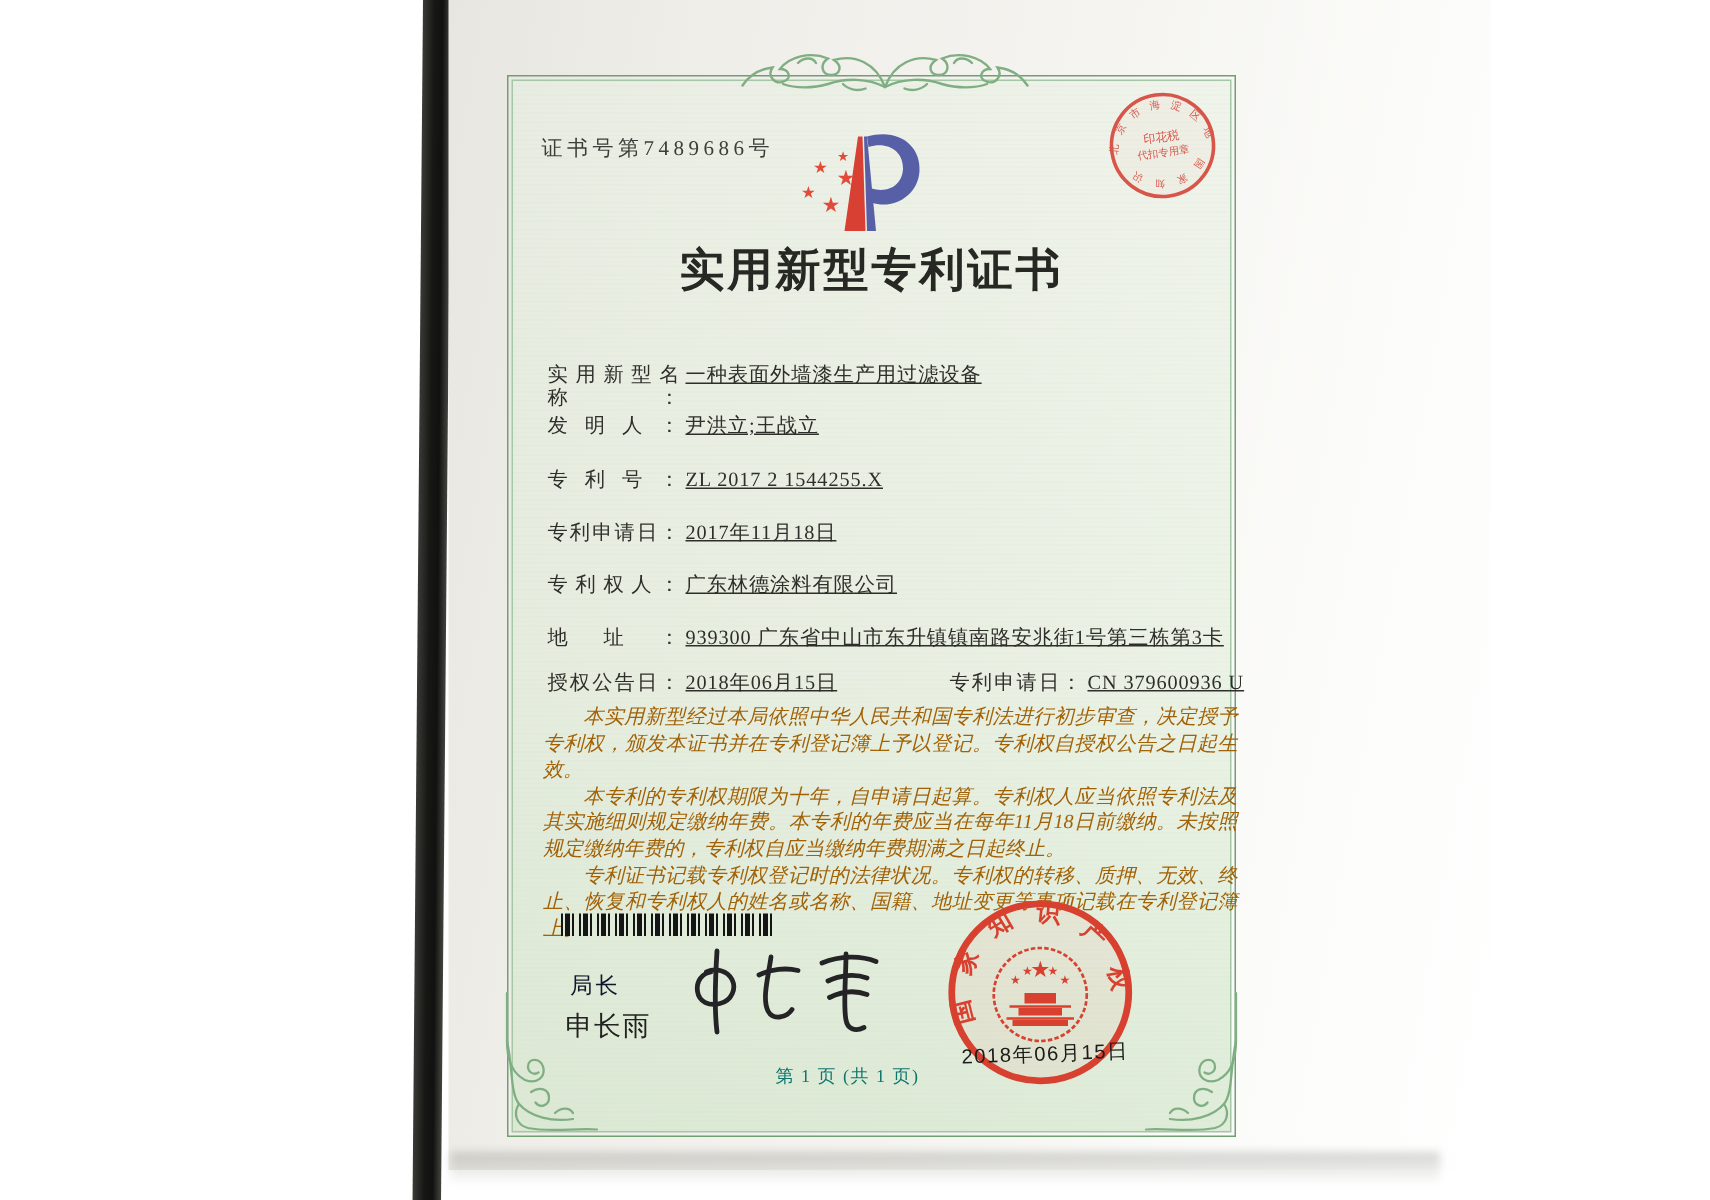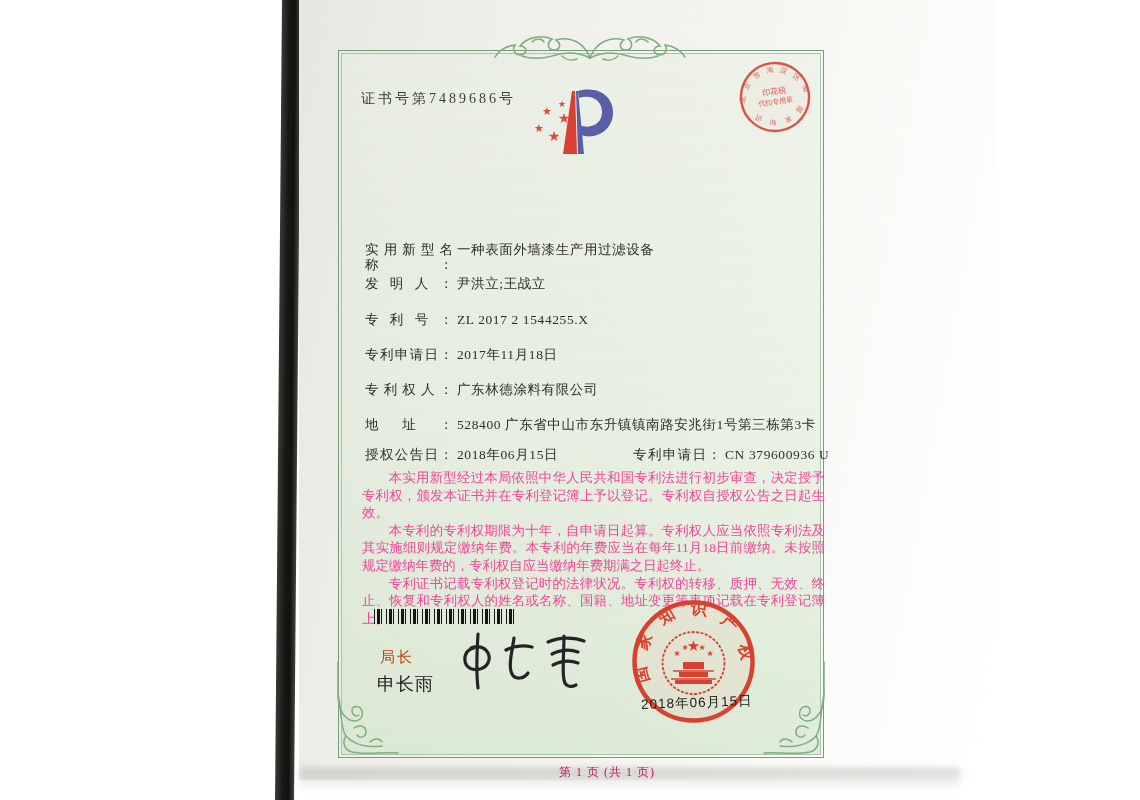--- a/index.html
+++ b/index.html
@@ -33,48 +33,48 @@
 
   .cert-no{position:absolute;left:361px;top:90px;font-size:14px;letter-spacing:3px;color:#3c3c38;}
 
   .logo{position:absolute;left:517px;top:79px;width:116px;height:86px;}
 
   .title{position:absolute;left:340px;top:160px;width:482px;text-align:center;
     font-size:30px;font-weight:bold;letter-spacing:2px;color:#272723;}
 
   .frow{position:absolute;left:365px;font-size:13.5px;color:#2e2e2a;line-height:15px;}
   .flabel{display:inline-block;width:88px;text-align:justify;text-align-last:justify;vertical-align:top;}
-  .fvalue{display:inline-block;margin-left:4px;max-width:382px;vertical-align:top;letter-spacing:0.6px;}
+  .fvalue{display:inline-block;margin-left:4px;max-width:382px;vertical-align:top;letter-spacing:0.6px;text-decoration:underline;}
   .frow2{position:absolute;left:268px;top:0;white-space:nowrap;}
 
   .body-text{position:absolute;left:362px;top:469px;width:463px;font-size:13.4px;
-    line-height:17.6px;color:#ec4899;text-align:justify;}
+    line-height:17.6px;color:#a16207;text-align:justify;font-style:italic;}
   .body-text p{margin:0;text-indent:2em;}
 
   .barcode{position:absolute;left:374px;top:609px;width:142px;height:15px;
     background-image:repeating-linear-gradient(90deg,
       #151515 0px,#151515 1.5px,transparent 1.5px,transparent 3px,
       #151515 3px,#151515 6px,transparent 6px,transparent 7.5px,
       #151515 7.5px,#151515 8.5px,transparent 8.5px,transparent 12px);}
 
-  .director-title{position:absolute;left:380px;top:648px;font-size:15px;color:#c2410c;
+  .director-title{position:absolute;left:380px;top:648px;font-size:15px;color:#0f172a;
     font-family:Liberation Serif, serif;letter-spacing:2px;}
   .director-name{position:absolute;left:377px;top:672px;font-size:18px;color:#222220;
     font-family:"Liberation Sans","DejaVu Sans",sans-serif;letter-spacing:1px;}
   .signature{position:absolute;left:448px;top:628px;width:155px;height:66px;}
 
   .seal{position:absolute;left:628px;top:596px;width:131px;height:131px;}
   .seal-date{position:absolute;left:641px;top:694px;font-size:13.5px;color:#1b1b19;
     font-family:"Liberation Sans","DejaVu Sans",sans-serif;letter-spacing:1px;
     transform:rotate(-2deg);white-space:nowrap;}
 
   .tax-stamp{position:absolute;left:736px;top:58px;width:78px;height:78px;transform:rotate(-8deg);opacity:0.92;}
 
-  .footer{position:absolute;left:475px;top:764px;width:180px;text-align:right;
-    font-size:12px;color:#be185d;letter-spacing:1px;}
+  .footer{position:absolute;left:475px;top:709px;width:180px;text-align:center;
+    font-size:12px;color:#0f766e;letter-spacing:1px;}
 </style>
 </head>
 <body>
 
 <div class="photo">
 
   <div class="spine"></div>
   <div class="paper"></div>
   <div class="paper-shadow"></div>
 
@@ -124,38 +124,39 @@
     <polygon points="55,12 58,12 60,75 46,75" fill="#d84033"></polygon>
     <polygon points="59,12 61,12 67,75 61,75" fill="#575fa7"></polygon>
     <path d="M61,12 C83,6 97,19 96,35 C95,52 78,61 64,56 L62,46 C75,51 85,44 85,33 C85,21 74,15 62,19 Z" fill="#575fa7"></path>
     <text x="45" y="28" font-size="9" fill="#e14b38" text-anchor="middle">★</text>
     <text x="30" y="36" font-size="11" fill="#e14b38" text-anchor="middle">★</text>
     <text x="47" y="44" font-size="14" fill="#e14b38" text-anchor="middle">★</text>
     <text x="22" y="53" font-size="11" fill="#e14b38" text-anchor="middle">★</text>
     <text x="37" y="62" font-size="14" fill="#e14b38" text-anchor="middle">★</text>
   </svg>
 
+  <div class="title">实用新型专利证书</div>
 
   <div class="frow" style="top:242px">
     <span class="flabel">实用新型名称：</span><span class="fvalue">一种表面外墙漆生产用过滤设备</span>
   </div>
   <div class="frow" style="top:276px">
     <span class="flabel">发明人：</span><span class="fvalue">尹洪立;王战立</span>
   </div>
   <div class="frow" style="top:312px">
     <span class="flabel">专利号：</span><span class="fvalue">ZL 2017 2 1544255.X</span>
   </div>
   <div class="frow" style="top:347px">
     <span class="flabel">专利申请日：</span><span class="fvalue">2017年11月18日</span>
   </div>
   <div class="frow" style="top:382px">
     <span class="flabel">专利权人：</span><span class="fvalue">广东林德涂料有限公司</span>
   </div>
   <div class="frow" style="top:417px">
-    <span class="flabel">地址：</span><span class="fvalue">528400 广东省中山市东升镇镇南路安兆街1号第三栋第3卡</span>
+    <span class="flabel">地址：</span><span class="fvalue">939300 广东省中山市东升镇镇南路安兆街1号第三栋第3卡</span>
   </div>
 
   <div class="frow" style="top:447px">
     <span class="flabel">授权公告日：</span><span class="fvalue">2018年06月15日</span>
     <span class="frow2">
       <span class="flabel">专利申请日：</span><span class="fvalue">CN 379600936 U</span>
     </span>
   </div>
 
   <div class="body-text">

